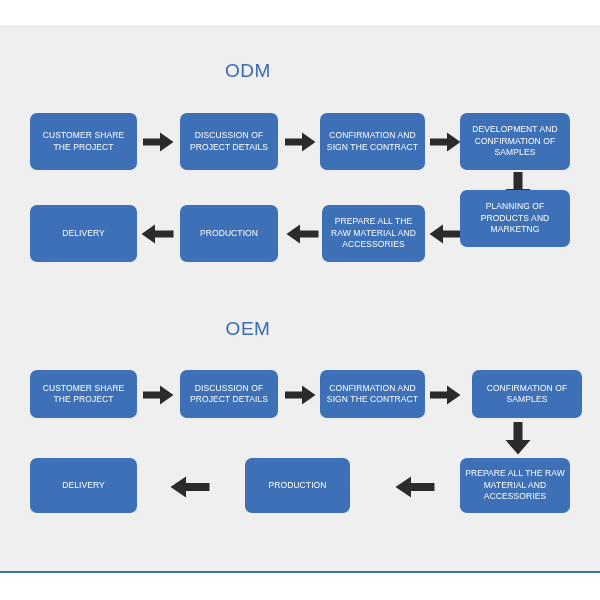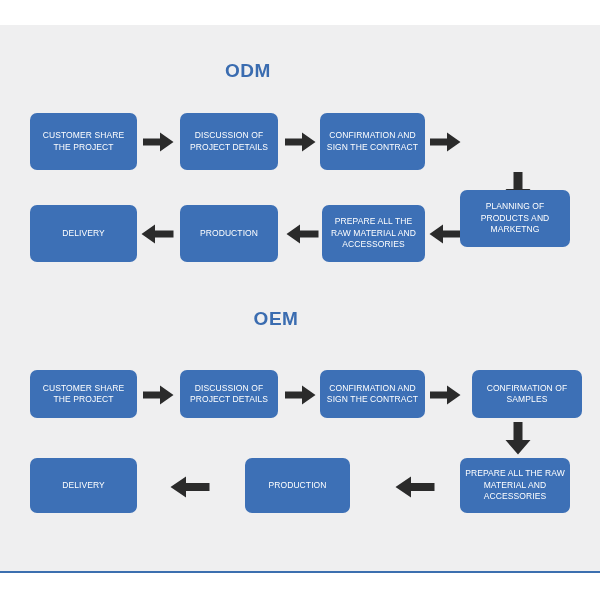--- a/index.html
+++ b/index.html
@@ -34,27 +34,27 @@
     top: 571px;
     width: 600px;
     height: 2px;
     background: #3c6faf;
   }
   .section-title {
     position: absolute;
     width: 496px;
     text-align: center;
     font-size: 19px;
-    font-weight: bold;
+    font-weight: normal;
     color: #3a6cb0;
     letter-spacing: 0.5px;
     line-height: 22px;
   }
   #odm-title { top: 60px; }
-  #oem-title { top: 308px; padding-left: 28px; }
+  #oem-title { top: 318px; }
 
   .node {
     position: absolute;
     box-sizing: border-box;
     background: #3d70b6;
     border-radius: 7px;
     color: #ffffff;
     display: flex;
     align-items: center;
     justify-content: center;
@@ -145,20 +145,23 @@
 
   <div id="odm-n3" class="node">
     <span>CONFIRMATION AND SIGN THE CONTRACT</span>
   </div>
   <div id="odm-a3" class="arrow">
     <svg width="31" height="20" viewBox="0 0 31 20" aria-hidden="true">
       <path d="M0 6.5 H17 V0.5 L30.5 10 L17 19.5 V13.5 H0 Z" fill="#2b2b2b"></path>
     </svg>
   </div>
 
+  <div id="odm-n4" class="node">
+    <span>DEVELOPMENT AND CONFIRMATION OF SAMPLES</span>
+  </div>
 
   <div id="odm-adown" class="arrow">
     <svg width="26" height="31" viewBox="0 0 26 31" aria-hidden="true">
       <path d="M8.5 0 H17.5 V17 H25.5 L13 30.5 L0.5 17 H8.5 Z" fill="#2b2b2b"></path>
     </svg>
   </div>
 
   <div id="odm-n5" class="node">
     <span>DELIVERY</span>
   </div>

